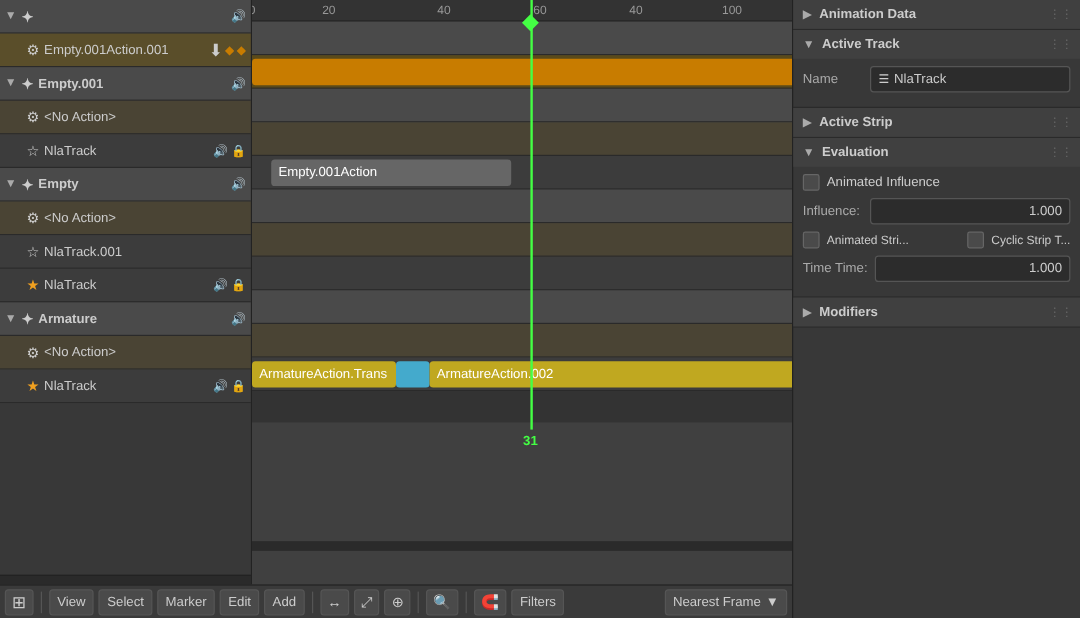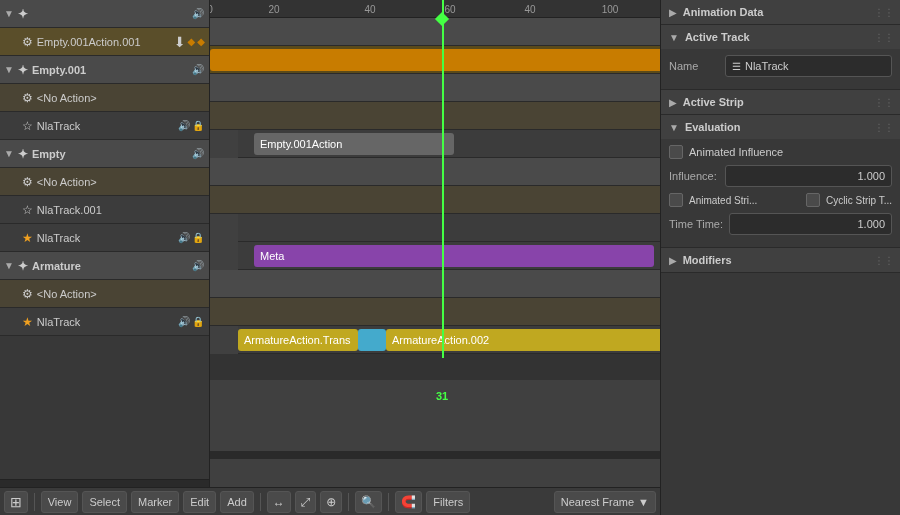--- a/index.html
+++ b/index.html
@@ -22,21 +22,21 @@
     .track-label .arrow { margin-right: 4px; color: #aaa; font-size: 10px; }
     .track-label .icon { margin-right: 4px; font-size: 12px; }
     .track-label .label-text { flex: 1; white-space: nowrap; overflow: hidden; text-overflow: ellipsis; font-size: 11px; }
     .track-label .sound-icon { margin-left: auto; font-size: 10px; color: #888; }
     .track-label .lock-icon { font-size: 10px; color: #888; margin-left: 2px; }
 
     
     .timeline-row { position: relative; border-bottom: 1px solid #2a2a2a; }
     .timeline-row.object-row { height: 28px; background: #4a4a4a; }
     .timeline-row.action-row { height: 28px; background: #5a4a1a; }
-    .timeline-row.nlatrack-row { height: 28px; background: #3c3c3c; margin-left: 28px; }
+    .timeline-row.nlatrack-row { height: 28px; background: #3c3c3c; }
     .timeline-row.noaction-row { height: 28px; background: #4a4434; }
 
     
     .ruler { height: 18px; background: #333; border-bottom: 1px solid #222; display: flex; align-items: flex-end; position: relative; }
     .ruler-numbers { position: absolute; left: 0; right: 0; bottom: 0; top: 0; }
     .ruler-num { position: absolute; font-size: 10px; color: #999; bottom: 2px; transform: translateX(-50%); }
 
     
     .bottom-toolbar { height: 28px; background: #3a3a3a; border-top: 1px solid #222; display: flex; align-items: center; padding: 0 4px; gap: 4px; }
     .toolbar-btn { background: #4a4a4a; border: 1px solid #555; border-radius: 3px; color: #ccc; padding: 2px 6px; font-size: 11px; cursor: pointer; height: 22px; display: flex; align-items: center; }
@@ -206,25 +206,20 @@
             <span>Empty.001Action</span>
           </div>
         </div>
 
         <div class="timeline-row object-row"></div>
 
         <div class="timeline-row noaction-row"></div>
 
         <div class="timeline-row nlatrack-row"></div>
 
-        <div class="timeline-row nlatrack-row">
-          <div class="nla-strip strip-purple" style="left:16px; width:400px;">
-            <span>Meta</span>
-          </div>
-        </div>
 
         <div class="timeline-row object-row"></div>
 
         <div class="timeline-row noaction-row"></div>
 
         <div class="timeline-row nlatrack-row">
           <div class="nla-strip strip-yellow-green" style="left:0px; width:120px;">
             <span>ArmatureAction.Trans</span>
           </div>
           <div class="nla-strip strip-transition" style="left:120px; width:28px;">

